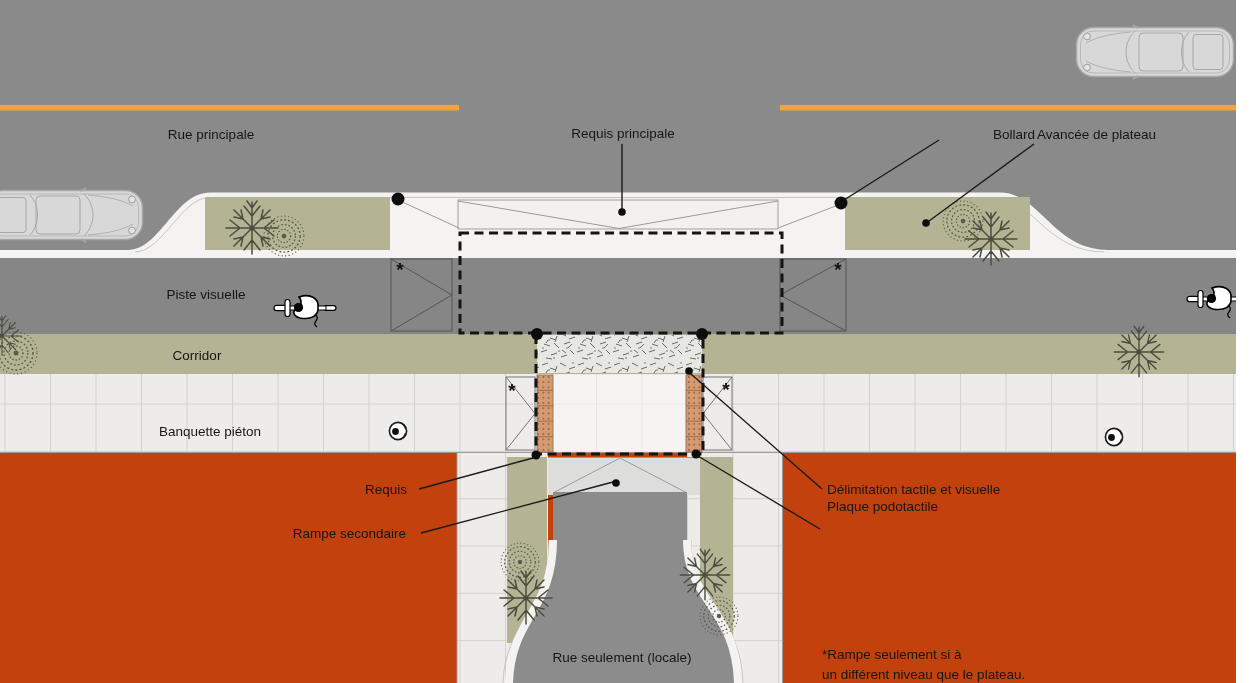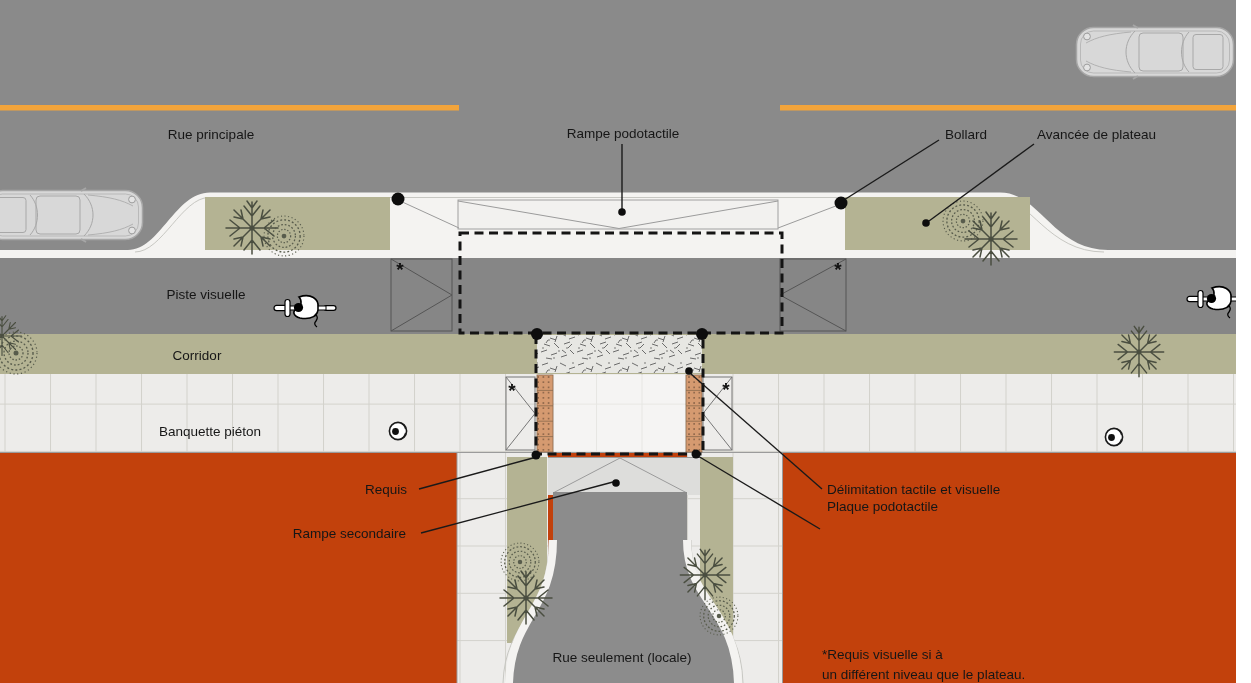--- a/index.html
+++ b/index.html
@@ -237,34 +237,34 @@
     <circle cx="536" cy="455" r="4.5"></circle>
     <circle cx="696" cy="454" r="4.5"></circle>
     <circle cx="622" cy="212" r="3.8"></circle>
     <circle cx="926" cy="223" r="3.8"></circle>
     <circle cx="689" cy="371" r="3.8"></circle>
     <circle cx="616" cy="483" r="3.8"></circle>
   </g>
 </svg>
 
   <div class="lbl center" style="left:211px;top:134px">Rue principale</div>
-  <div class="lbl center" style="left:623px;top:133px">Rampe podotactile</div>
-  <div class="lbl left" style="left:945px;top:134px">Bollard</div>
+  <div class="lbl center" style="left:623px;top:133px">Requis principale</div>
+  <div class="lbl left" style="left:993px;top:134px">Bollard</div>
   <div class="lbl left" style="left:1037px;top:134px">Avancée de plateau</div>
   <div class="lbl center" style="left:206px;top:294px">Piste visuelle</div>
   <div class="lbl center" style="left:197px;top:355px">Corridor</div>
   <div class="lbl center" style="left:210px;top:431px">Banquette piéton</div>
   <div class="lbl right" style="left:407px;top:489px">Requis</div>
   <div class="lbl right" style="left:406px;top:533px">Rampe secondaire</div>
   <div class="lbl left" style="left:827px;top:489px">Délimitation tactile et visuelle</div>
   <div class="lbl left" style="left:827px;top:506px">Plaque podotactile</div>
   <div class="lbl center" style="left:622px;top:657px">Rue seulement (locale)</div>
 
   <div class="note" style="left:822px;top:645px">
-    <div>*Requis visuelle si à</div>
+    <div>*Rampe seulement si à</div>
     <div>un différent niveau que le plateau.</div>
   </div>
 
   <span class="ast" style="left:400px;top:267px">*</span>
   <span class="ast" style="left:838px;top:267px">*</span>
   <span class="ast" style="left:512px;top:388px">*</span>
   <span class="ast" style="left:726px;top:387px">*</span>
 </div>
 
 </body></html>

